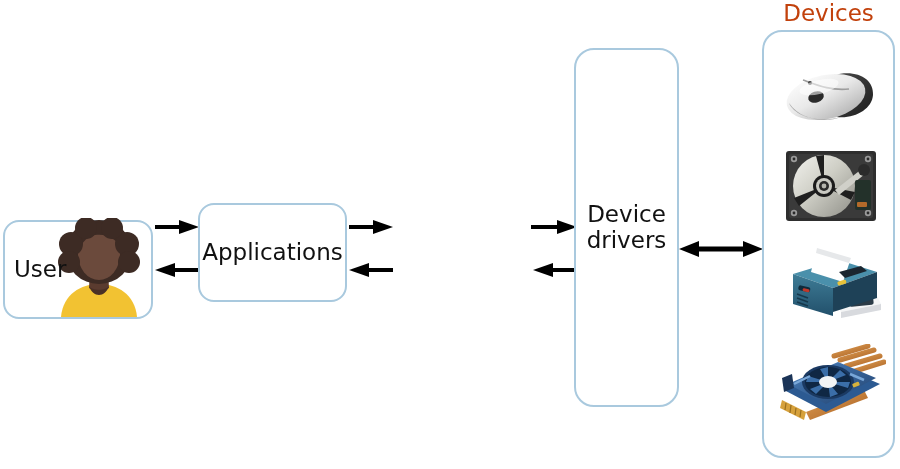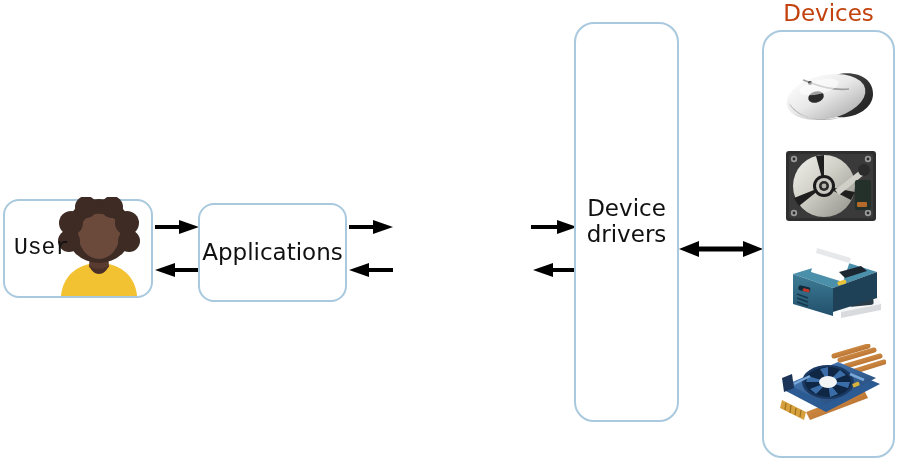--- a/index.html
+++ b/index.html
@@ -30,24 +30,24 @@
     display: flex;
     align-items: center;
     justify-content: center;
     text-align: center;
     color: #111111;
     font-size: 23px;
     line-height: 1.12;
   }
   .node .label { white-space: pre-line; }
 
-  #user-node      { left: 3px;   top: 199px; width: 150px; height: 99px; border-radius: 16px; font-family: Liberation Mono, monospace; }
+  #user-node      { left: 3px;   top: 220px; width: 150px; height: 99px; border-radius: 16px; }
   #apps-node      { left: 198px; top: 203px; width: 149px; height: 99px; border-radius: 16px; }
   #os-node        { left: 393px; top: 203px; width: 136px; height: 99px; border-radius: 16px; }
-  #drivers-node   { left: 574px; top: 22px;  width: 105px; height: 400px; border-radius: 20px; }
+  #drivers-node   { left: 574px; top: 48px;  width: 105px; height: 359px; border-radius: 20px; }
   #devices-node   { left: 762px; top: 30px;  width: 133px; height: 428px; border-radius: 20px; }
 
   #user-node .label {
     position: absolute;
     left: 9px;
     top: 50%;
     transform: translateY(-50%);
     z-index: 3;
   }
 

